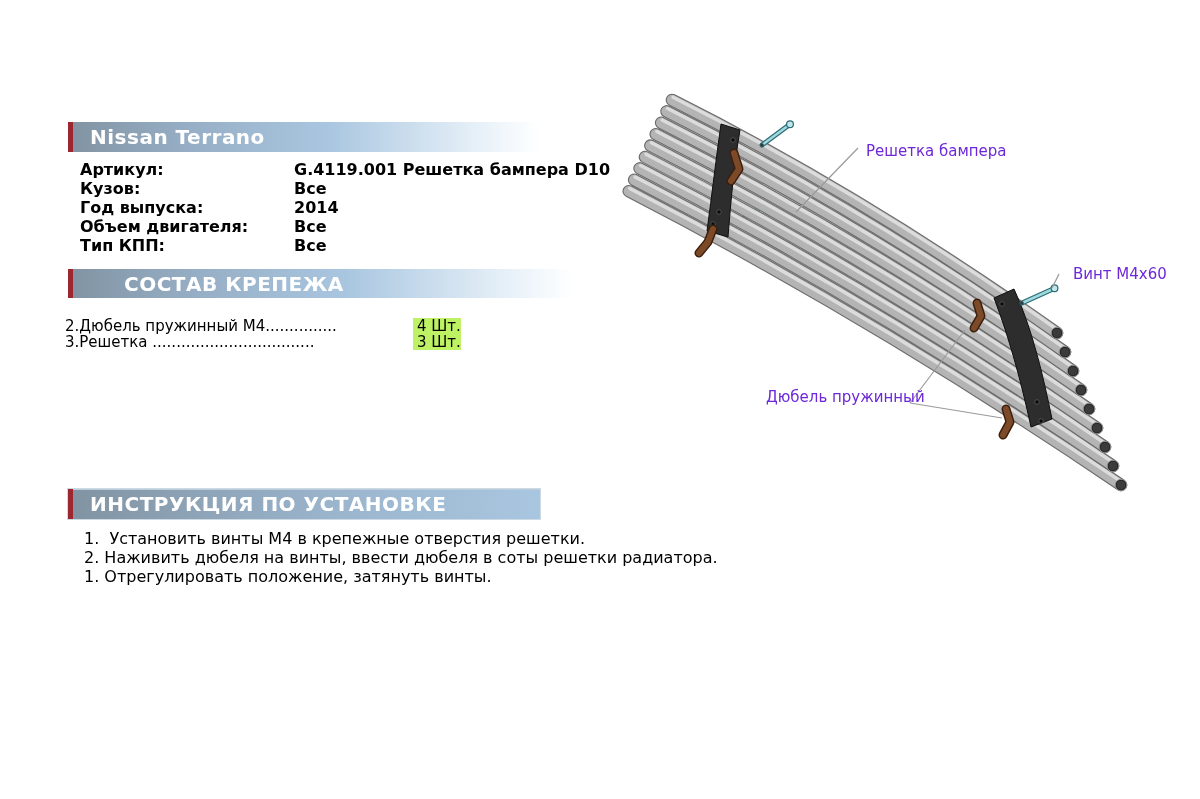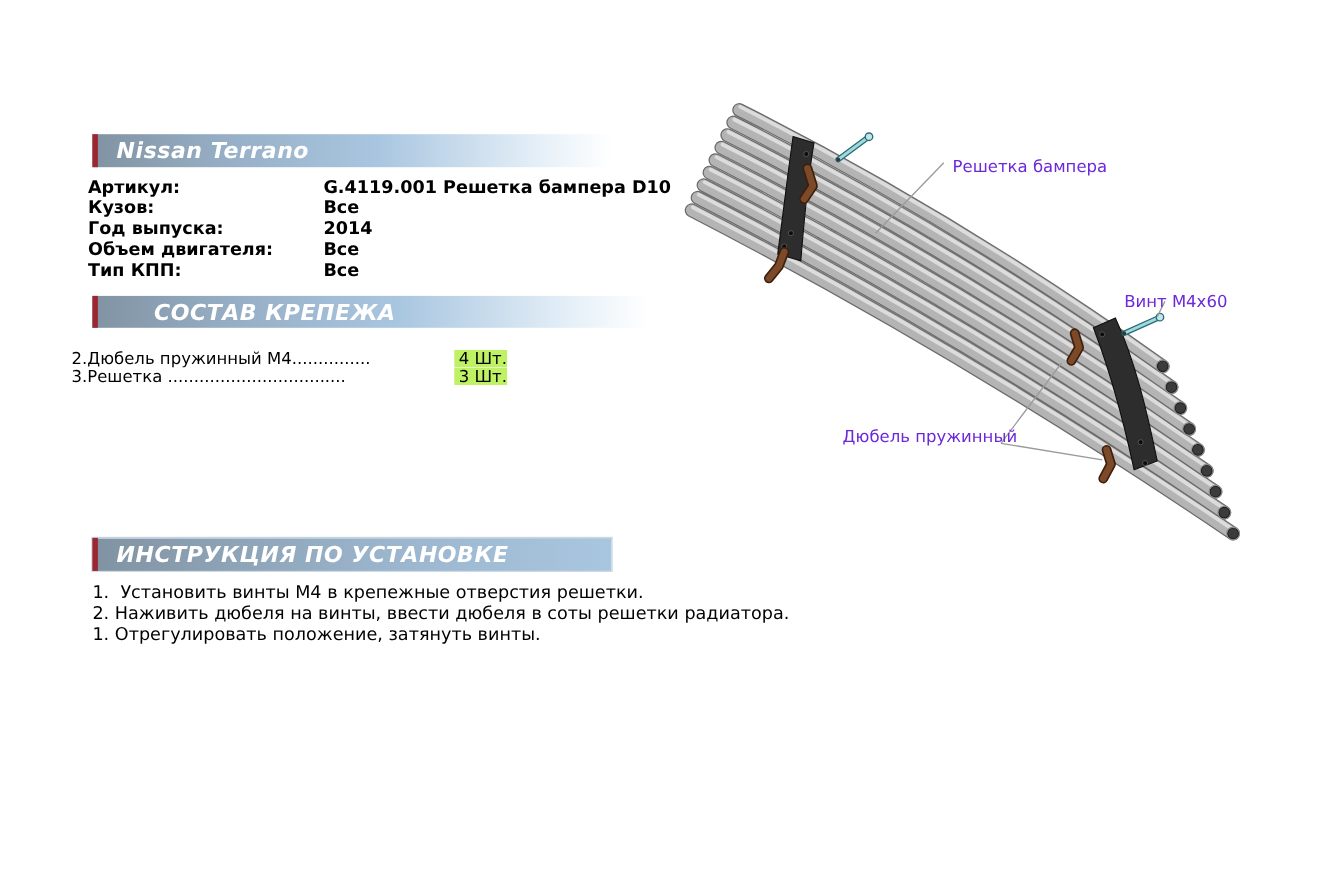--- a/index.html
+++ b/index.html
@@ -4,25 +4,24 @@
 <style>
   html,body{margin:0;padding:0;}
   body{
     width:1200px;height:799px;position:relative;overflow:hidden;
     background:#ffffff;
     font-family:"DejaVu Sans","Liberation Sans",sans-serif;
     color:#000;
   }
   
   .hdr{
-    position:absolute;left:84px;width:472px;height:30px;
+    position:absolute;left:68px;width:472px;height:30px;
     display:flex;align-items:center;
     color:#fff;font-weight:bold;font-size:20px;letter-spacing:.5px;
     white-space:nowrap;
-    font-style:italic;
   }
   .hdr::before{
     content:"";position:absolute;left:0;top:0;bottom:0;width:5px;
     background:#9c2731;
   }
   .hdr .hdr-text{margin-left:22px;}
   .hdr-fade{
     background:linear-gradient(90deg,#8193a2 0%,#96aec5 25%,#a9c6e0 55%,#e9f2f9 88%,#ffffff 100%);
   }
   #bar-product{top:122px;}
@@ -38,21 +37,21 @@
   .spec-value{position:absolute;left:170px;font-weight:bold;margin-left:44px;}
   
   .part-row{position:absolute;left:65px;width:420px;font-size:15px;line-height:16px;white-space:nowrap;overflow:hidden;}
   .part-qty{position:absolute;left:348px;background:#bef264;padding-left:4px;}
   
   .step{position:absolute;left:84px;font-size:16px;line-height:18px;white-space:pre;}
   
   #diagram{position:absolute;left:600px;top:60px;width:600px;height:440px;}
   .dlabel{position:absolute;font-size:15px;line-height:17px;color:#6d28d9;white-space:nowrap;}
   #label-grille{left:866px;top:143px;}
-  #label-screw{left:1022px;top:266px;}
+  #label-screw{left:1073px;top:266px;}
   #label-dowel{left:766px;top:389px;}
   
   .tube-o{fill:none;stroke:#6a6a6a;stroke-width:12.6;stroke-linecap:round;}
   .tube-b{fill:none;stroke:#b4b4b4;stroke-width:10.4;stroke-linecap:round;}
   .tube-h{fill:none;stroke:#dedede;stroke-width:3.4;stroke-linecap:round;transform:translate(1px,-2.8px);opacity:.95;}
   .cap{fill:#3b3b3b;stroke:#161616;stroke-width:1;}
   .capring{fill:none;stroke:#8c8c8c;stroke-width:1;}
   .bracket{fill:#2d2d2d;stroke:#0f0f0f;stroke-width:1;}
   .hole{fill:#0c0c0c;stroke:#5a5a5a;stroke-width:.8;}
   .dowel-o{fill:none;stroke:#3c1f0c;stroke-width:9;stroke-linecap:round;stroke-linejoin:round;}

